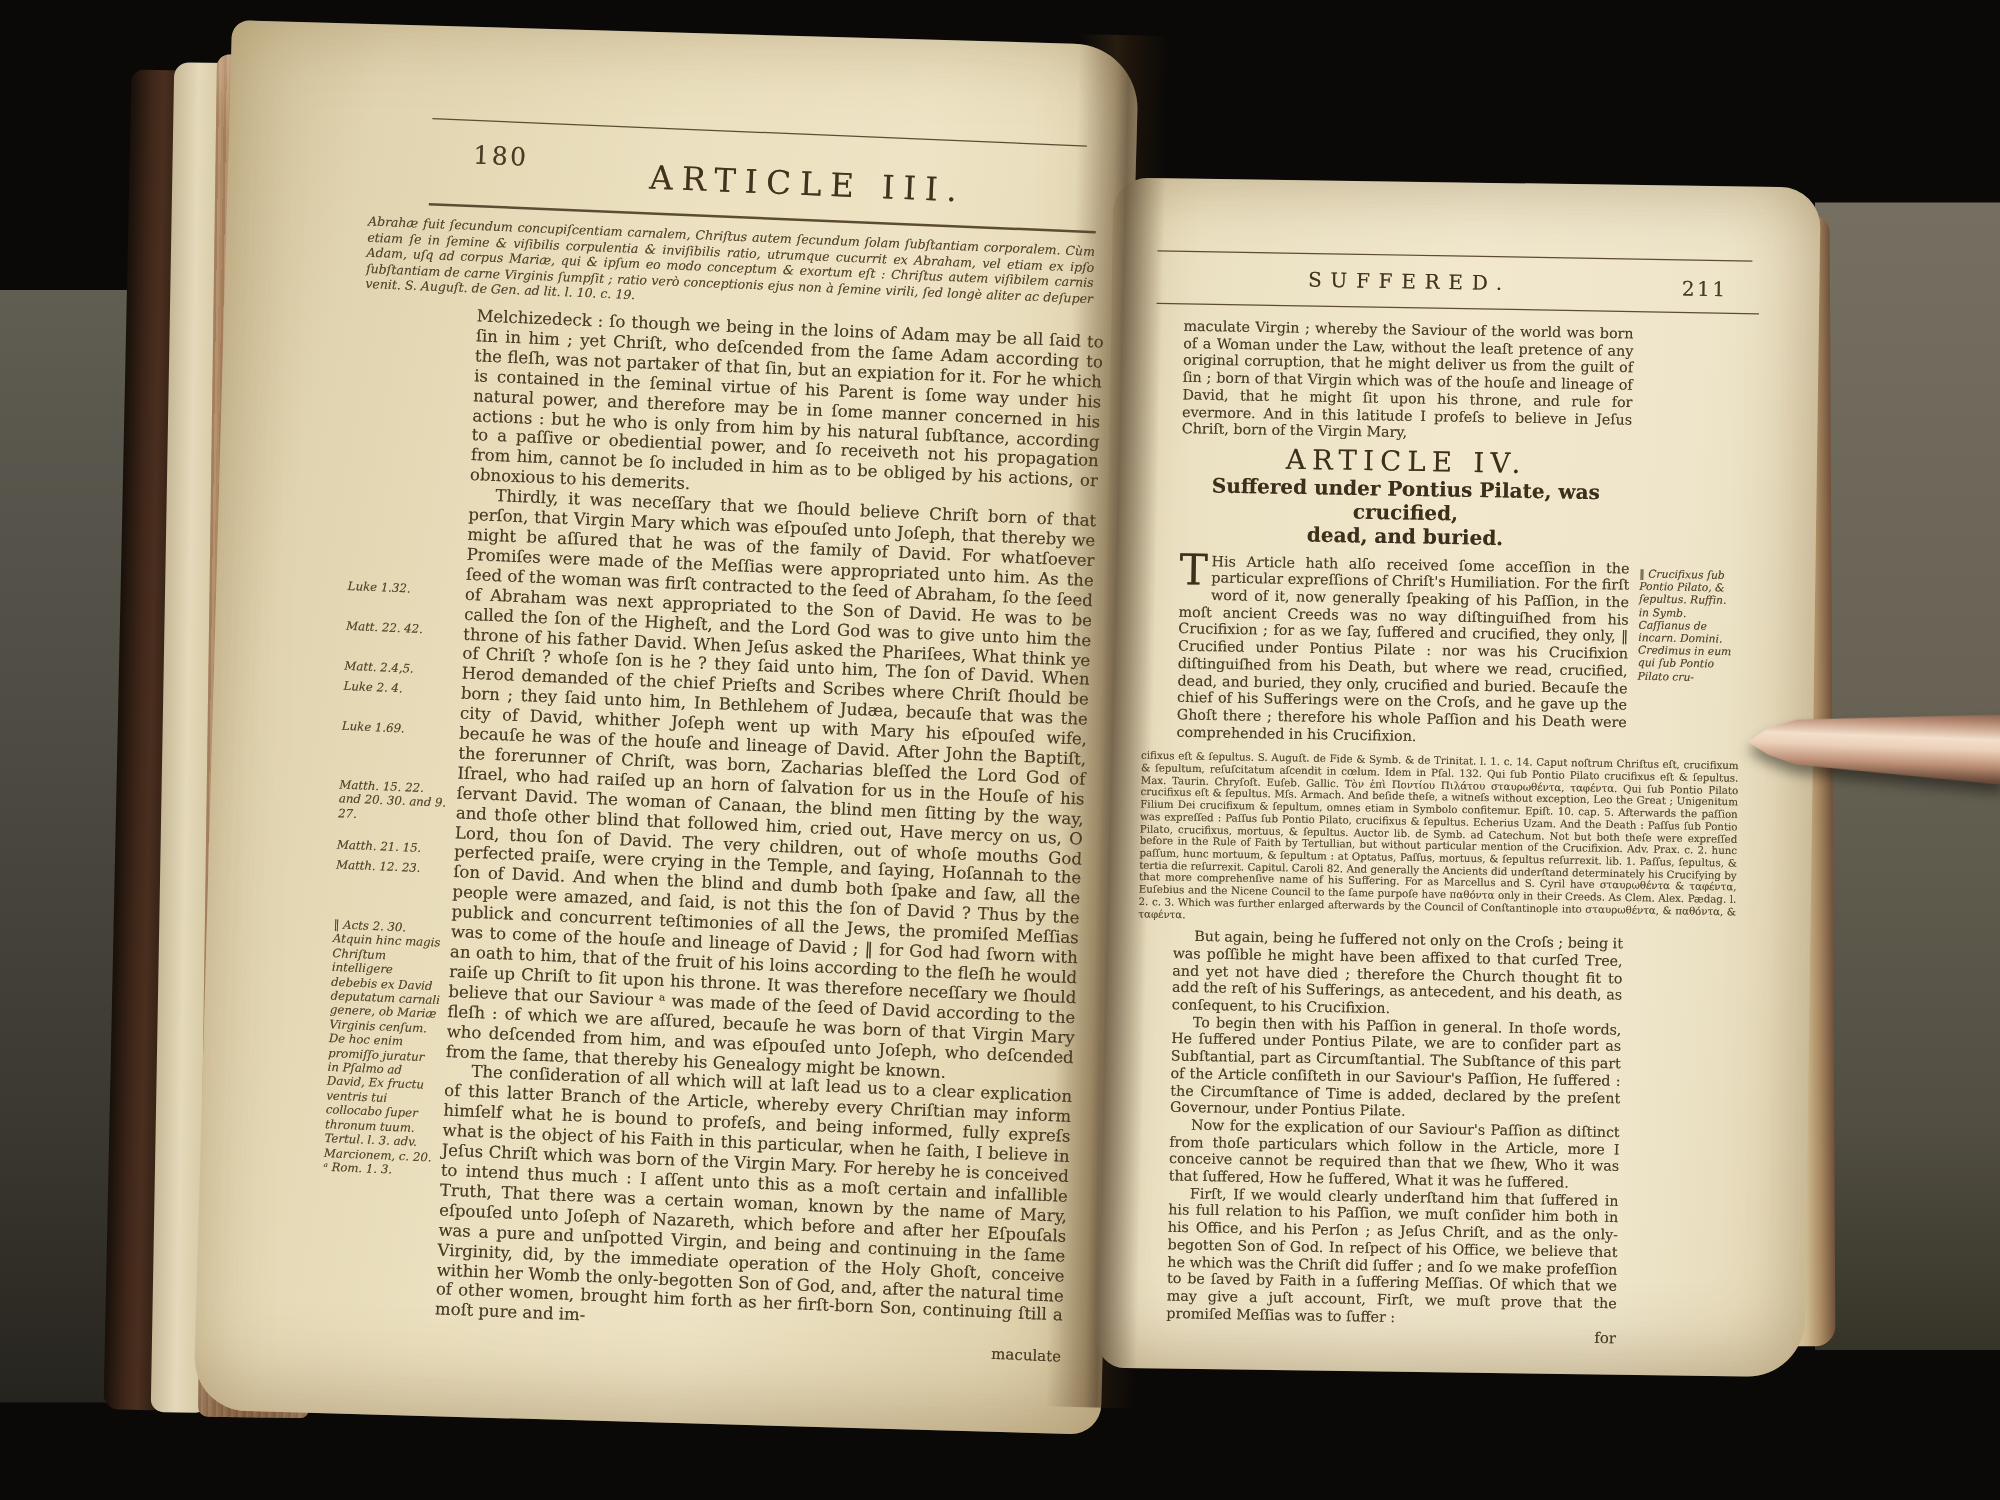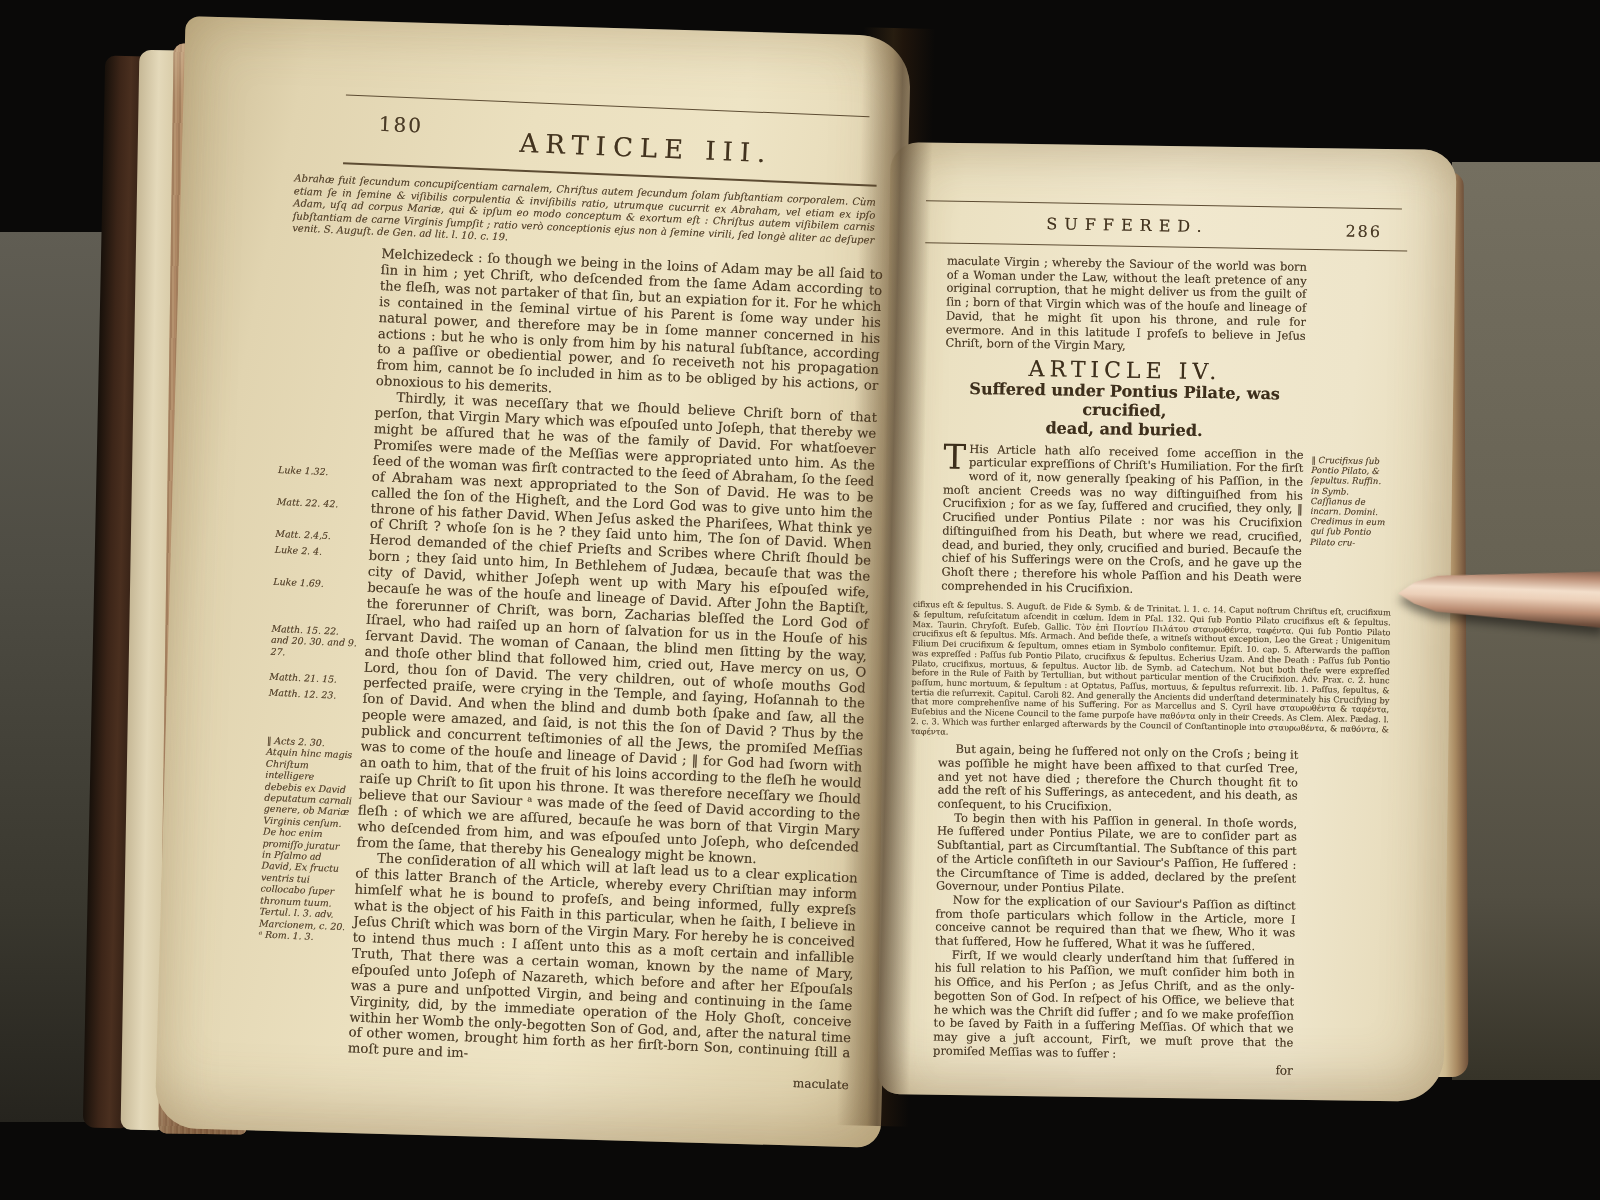--- a/index.html
+++ b/index.html
@@ -119,21 +119,21 @@
     <div class="mref" style="top:484px;">Luke 1.69.</div>
     <div class="mref" style="top:531px;">Matth. 15. 22. and 20. 30. and 9. 27.</div>
     <div class="mref" style="top:579px;">Matth. 21. 15.</div>
     <div class="mref" style="top:595px;">Matth. 12. 23.</div>
     <div class="mref" style="top:643px;">‖ Acts 2. 30. Atquin hinc magis Chriſtum intelligere debebis ex David deputatum carnali genere, ob Mariæ Virginis cenſum. De hoc enim promiſſo juratur in Pſalmo ad David, Ex fructu ventris tui collocabo ſuper thronum tuum. Tertul. l. 3. adv. Marcionem, c. 20. ᵃ Rom. 1. 3.</div>
   </div>
 
   <div class="p181-inner ink">
     <hr class="rule p181-rule1">
     <div class="p181-head">SUFFERED.</div>
-    <div class="p181-num">286</div>
+    <div class="p181-num">211</div>
     <hr class="rule p181-rule2">
 
     <div class="p181-col just">
       <p>maculate Virgin ; whereby the Saviour of the world was born of a Woman under the Law, without the leaſt pretence of any original corruption, that he might deliver us from the guilt of ſin ; born of that Virgin which was of the houſe and lineage of David, that he might ſit upon his throne, and rule for evermore. And in this latitude I profeſs to believe in Jeſus Chriſt, born of the Virgin Mary,</p>
       <div class="art4-head">ARTICLE IV.</div>
       <div class="art4-sub">Suffered under Pontius Pilate, was crucified,</div>
       <div class="art4-sub">dead, and buried.</div>
       <p class="first-par"><span class="dropcap">T</span><span>His Article hath alſo received ſome acceſſion in the particular expreſſions of Chriſt's Humiliation. For the firſt word of it, now generally ſpeaking of his Paſſion, in the moſt ancient Creeds was no way diſtinguiſhed from his Crucifixion ; for as we ſay, ſuffered and crucified, they only, ‖ Crucified under Pontius Pilate : nor was his Crucifixion diſtinguiſhed from his Death, but where we read, crucified, dead, and buried, they only, crucified and buried. Becauſe the chief of his Sufferings were on the Croſs, and he gave up the Ghoſt there ; therefore his whole Paſſion and his Death were comprehended in his Crucifixion.</span></p>
       <div class="footnote just">cifixus eſt &amp; ſepultus. S. Auguſt. de Fide &amp; Symb. &amp; de Trinitat. l. 1. c. 14. Caput noſtrum Chriſtus eſt, crucifixum &amp; ſepultum, reſuſcitatum aſcendit in cœlum. Idem in Pſal. 132. Qui ſub Pontio Pilato crucifixus eſt &amp; ſepultus. Max. Taurin. Chryſoſt. Euſeb. Gallic. Τὸν ἐπὶ Ποντίου Πιλάτου σταυρωθέντα, ταφέντα. Qui ſub Pontio Pilato crucifixus eſt &amp; ſepultus. Mſs. Armach. And beſide theſe, a witneſs without exception, Leo the Great ; Unigenitum Filium Dei crucifixum &amp; ſepultum, omnes etiam in Symbolo confitemur. Epiſt. 10. cap. 5. Afterwards the paſſion was expreſſed : Paſſus ſub Pontio Pilato, crucifixus &amp; ſepultus. Echerius Uzam. And the Death : Paſſus ſub Pontio Pilato, crucifixus, mortuus, &amp; ſepultus. Auctor lib. de Symb. ad Catechum. Not but both theſe were expreſſed before in the Rule of Faith by Tertullian, but without particular mention of the Crucifixion. Adv. Prax. c. 2. hunc paſſum, hunc mortuum, &amp; ſepultum : at Optatus, Paſſus, mortuus, &amp; ſepultus reſurrexit. lib. 1. Paſſus, ſepultus, &amp; tertia die reſurrexit. Capitul. Caroli 82. And generally the Ancients did underſtand determinately his Crucifying by that more comprehenſive name of his Suffering. For as Marcellus and S. Cyril have σταυρωθέντα &amp; ταφέντα, Euſebius and the Nicene Council to the ſame purpoſe have παθόντα only in their Creeds. As Clem. Alex. Pædag. l. 2. c. 3. Which was further enlarged afterwards by the Council of Conſtantinople into σταυρωθέντα, &amp; παθόντα, &amp; ταφέντα.</div>
       <p class="ind">But again, being he ſuffered not only on the Croſs ; being it was poſſible he might have been affixed to that curſed Tree, and yet not have died ; therefore the Church thought fit to add the reſt of his Sufferings, as antecedent, and his death, as conſequent, to his Crucifixion.</p>

